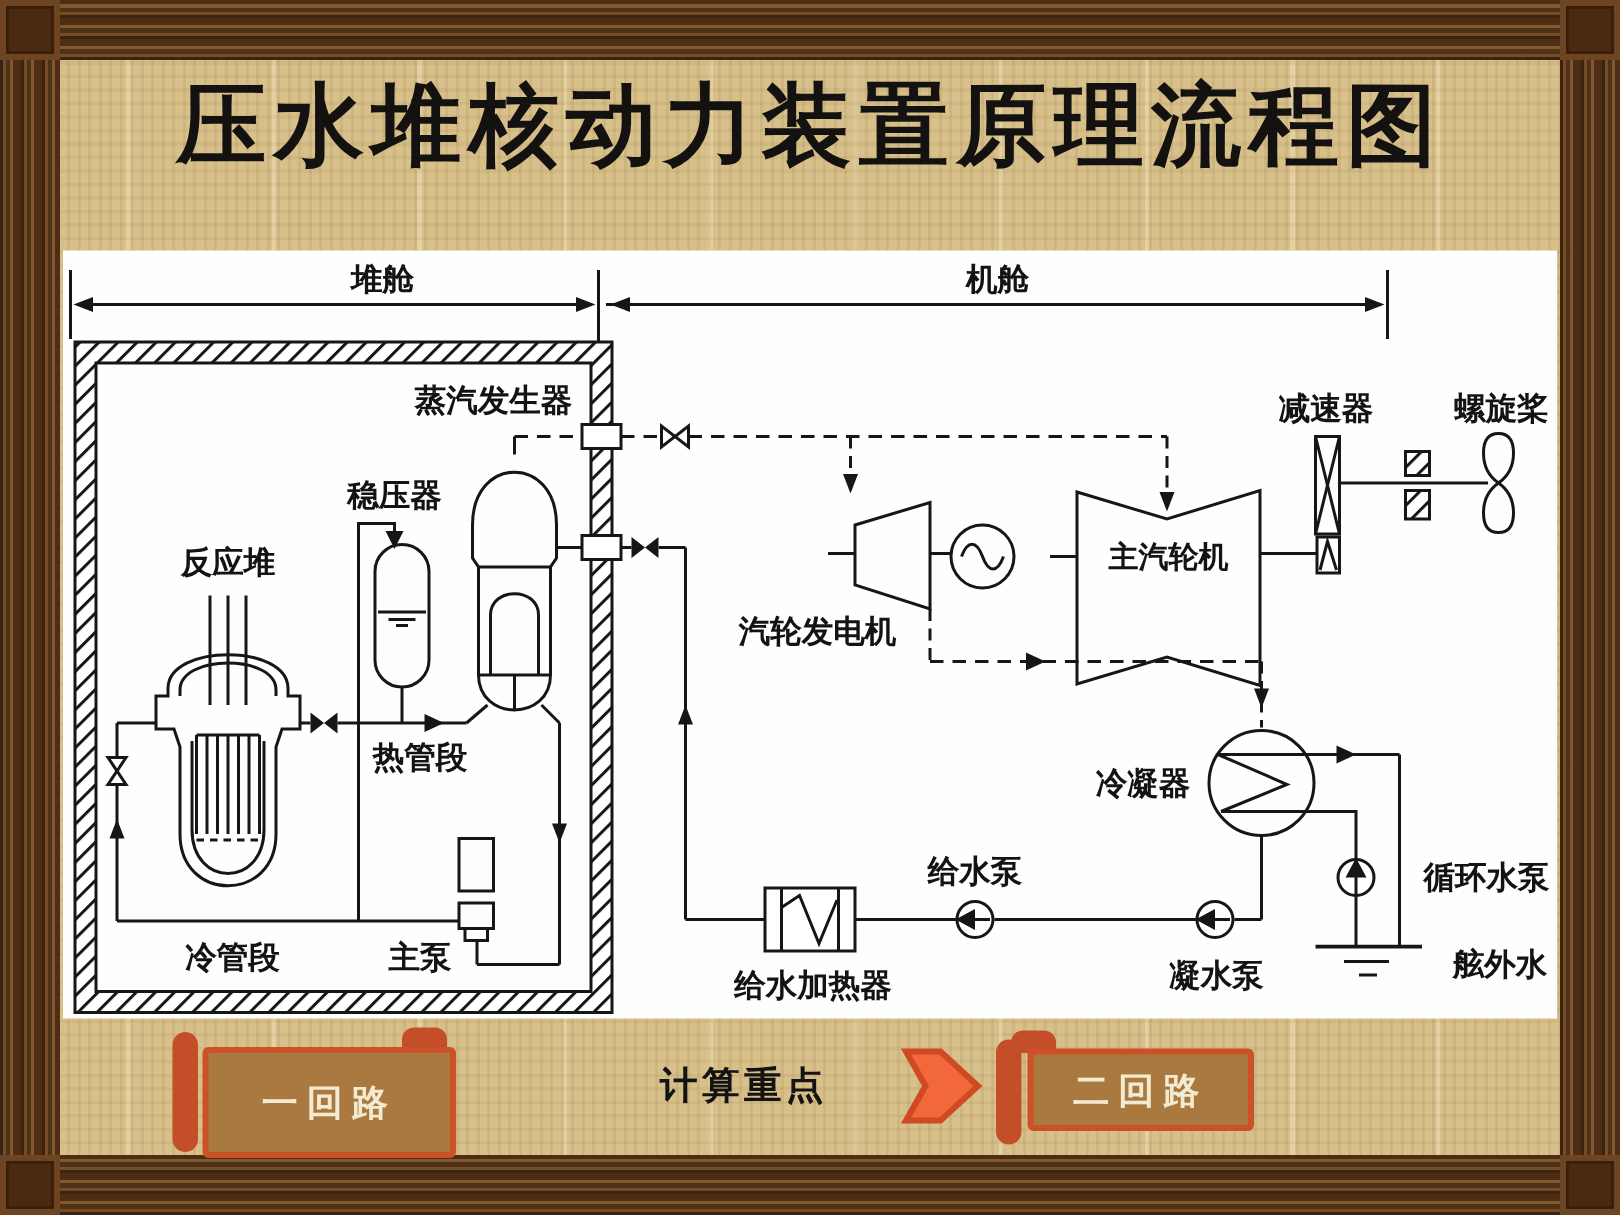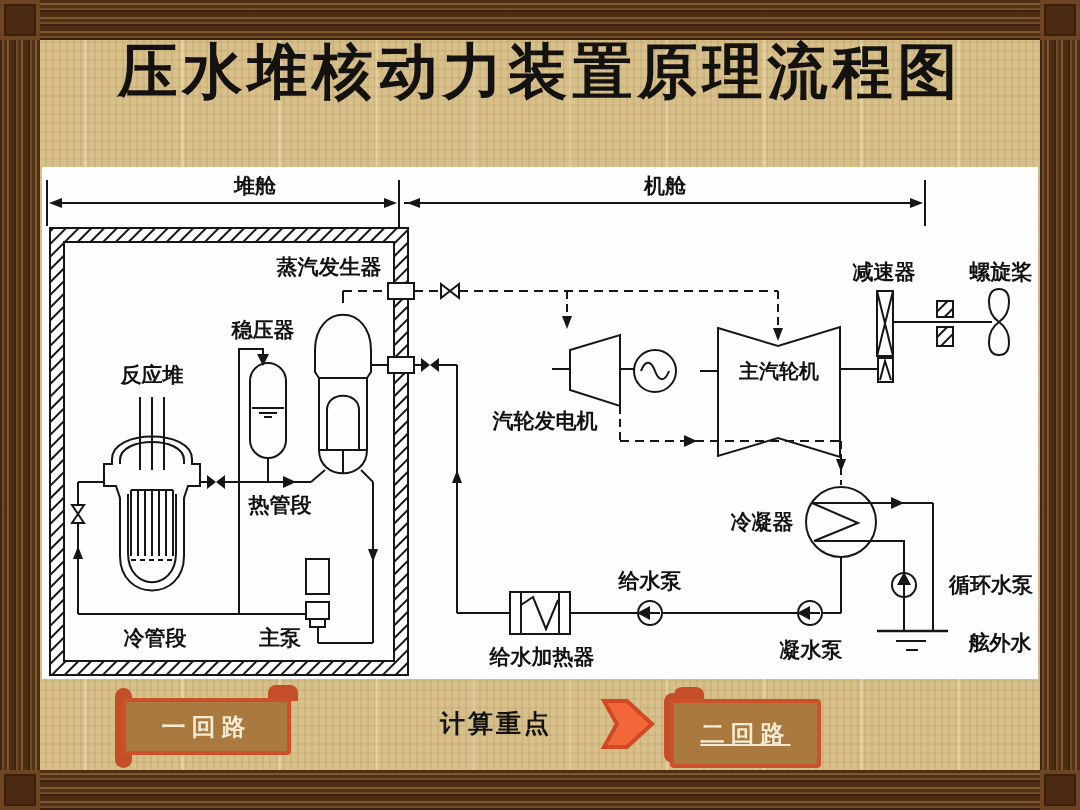--- a/index.html
+++ b/index.html
@@ -17,21 +17,21 @@
     background:#4a2a12;box-shadow:inset 0 0 0 4px #6e4522,inset 0 0 0 6px #3a2009;}
   
   .parchment{position:absolute;left:38px;top:38px;width:1004px;height:734px;z-index:0;
     background-color:#d8c08a;
     background-image:
       repeating-linear-gradient(90deg,rgba(120,90,40,.10) 0 2px,transparent 2px 7px),
       repeating-linear-gradient(0deg,rgba(120,90,40,.08) 0 2px,transparent 2px 9px),
       repeating-linear-gradient(90deg,transparent 0 46px,rgba(255,246,214,.30) 46px 49px,transparent 49px 97px);
     box-shadow:inset 0 0 0 2px #caa55e;}
   
-  .title{position:absolute;left:0;top:32px;width:1080px;text-align:center;z-index:3;
+  .title{position:absolute;left:0;top:44px;width:1080px;text-align:center;z-index:3;
     font-size:60px;font-weight:bold;letter-spacing:5px;color:#141210;
     font-family:"Liberation Serif","DejaVu Serif",serif;}
   .white-panel{position:absolute;left:42px;top:167px;width:996px;height:512px;background:#fefefe;z-index:2;}
   svg.diagram{position:absolute;left:0;top:0;z-index:4;}
   .focus-label{position:absolute;left:440px;top:707px;width:180px;text-align:left;z-index:5;
     font-size:25px;font-weight:bold;color:#131313;letter-spacing:3px;}
   
   .scroll{position:absolute;z-index:5;}
   .scroll .bar{position:absolute;background:#c44e28;border-radius:9px;}
   .scroll .bump{position:absolute;background:#c44e28;border-radius:8px 8px 0 0;}
@@ -276,22 +276,22 @@
     <text x="811" y="657">凝水泵</text>
     <text x="991" y="592">循环水泵</text>
     <text x="1000" y="650">舷外水</text>
     <text x="542" y="664">给水加热器</text>
   </g>
 </svg>
 
 <div class="scroll" style="left:115px;top:685px;width:183px;height:85px;">
   <div class="bar" style="left:0;top:3px;width:17px;height:80px;"></div>
   <div class="bump" style="left:153px;top:0;width:30px;height:16px;"></div>
-  <div class="body" style="left:7px;top:13px;width:169px;height:57px;box-sizing:border-box;">一回路</div>
+  <div class="body" style="left:20px;top:13px;width:169px;height:74px;box-sizing:border-box;">一回路</div>
 </div>
 
 <div class="focus-label">计算重点</div>
 
 <div class="scroll" style="left:664px;top:687px;width:164px;height:80px;">
   <div class="bar" style="left:0;top:6px;width:17px;height:70px;"></div>
   <div class="bump" style="left:10px;top:0;width:30px;height:15px;"></div>
-  <div class="body" style="left:6px;top:12px;width:151px;height:69px;box-sizing:border-box;text-decoration:underline;">二回路</div>
+  <div class="body" style="left:21px;top:12px;width:151px;height:55px;box-sizing:border-box;">二回路</div>
 </div>
 
 </body></html>

